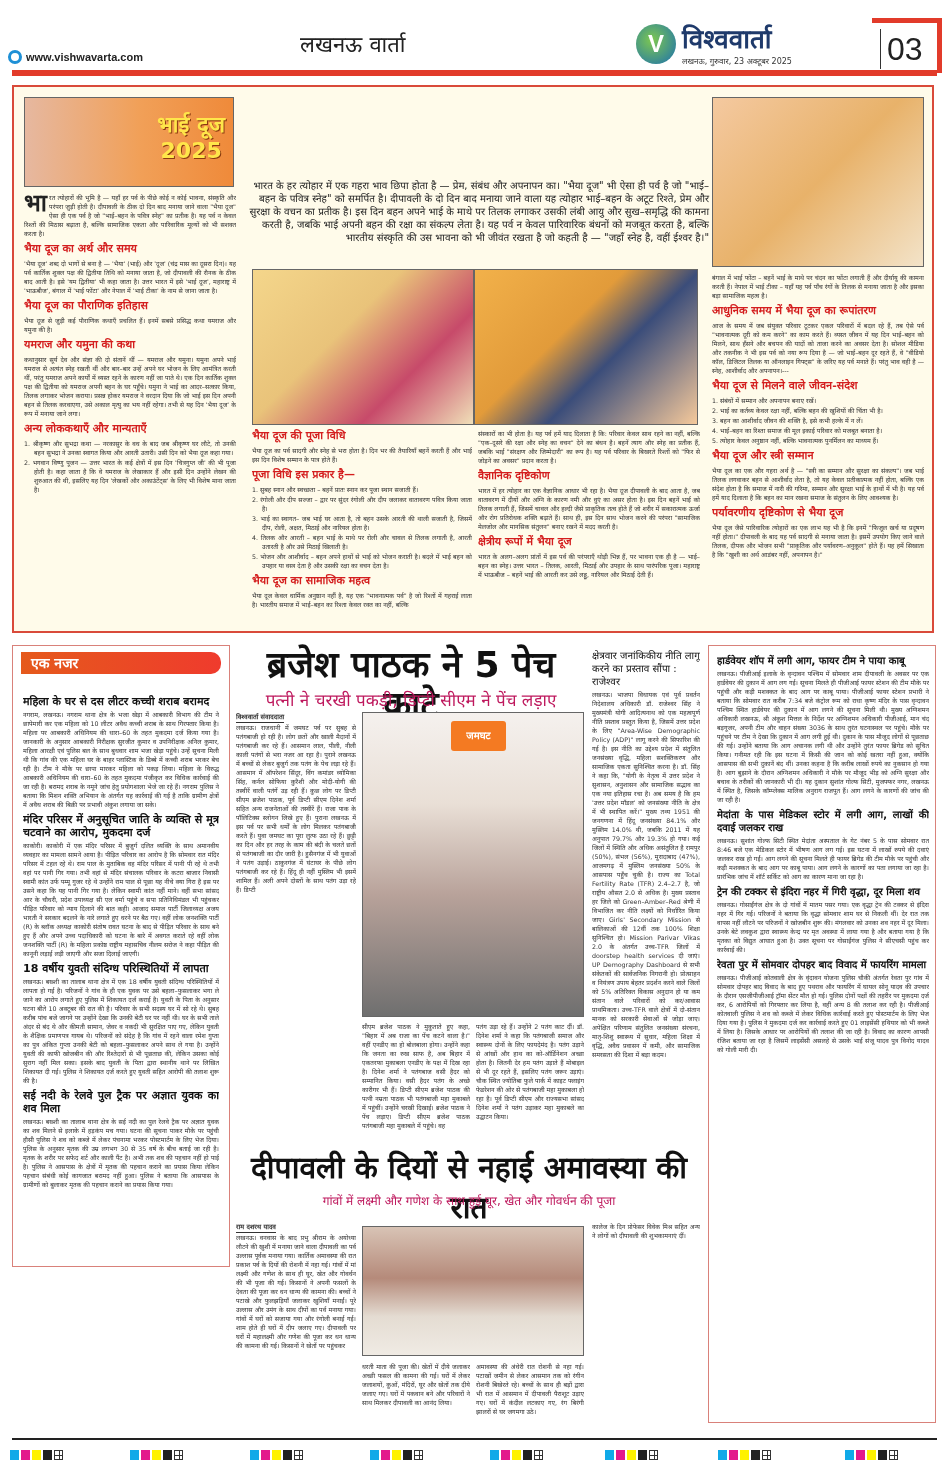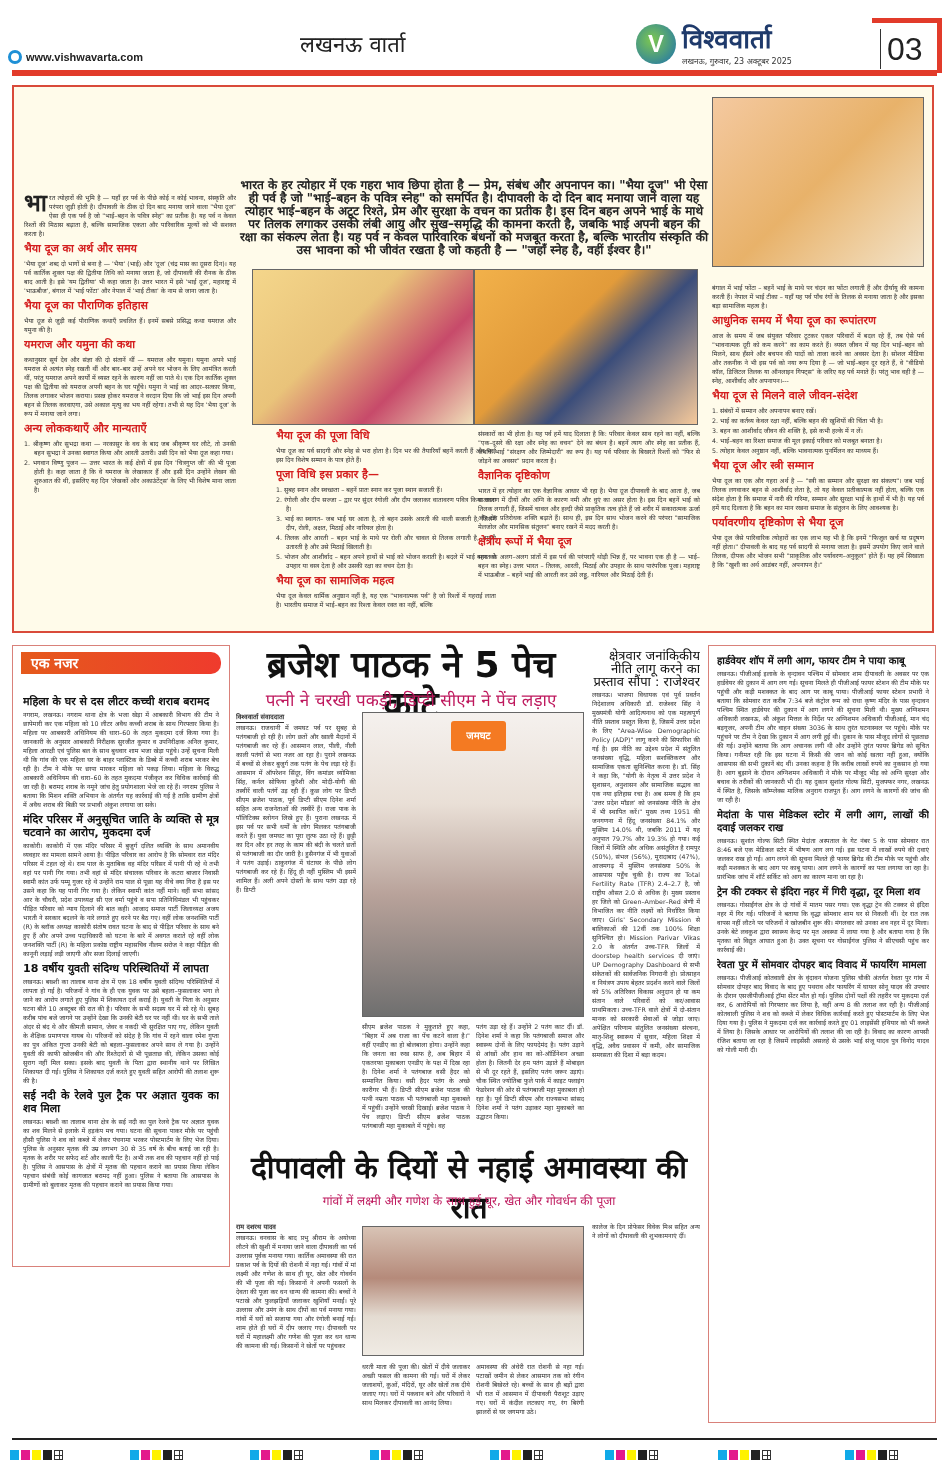--- a/index.html
+++ b/index.html
@@ -18,21 +18,21 @@
   .feature { position: absolute; left: 12px; top: 85px; width: 922px; height: 548px; background: #fffbea; border: 2px solid #d94a3a; }
   .col { position: absolute; font-size: 6.3px; line-height: 9px; color: #333; text-align: justify; overflow: hidden; }
   .hd-red { font-family: "DejaVu Sans", sans-serif; color: #d41e1e; font-weight: bold; font-size: 11px; line-height: 14px; margin: 4px 0 3px; }
   .photo { position: absolute; border: 1px solid #666; overflow: hidden; }
   .bhai-banner { background: linear-gradient(90deg, #e6b8a0 0%, #f1a058 55%, #ef8a3a 100%); }
   .bhai-banner .txt { position: absolute; right: 8px; top: 14px; color: #ffe64a; font: bold 22px "DejaVu Sans", sans-serif; text-shadow: 1px 1px 0 #8a3a10; text-align: center; line-height: 26px; }
   .kids1 { background: linear-gradient(135deg, #f4d68b 0%, #e9c37a 40%, #c74a6a 70%, #f0dfb8 100%); }
   .kids2 { background: linear-gradient(135deg, #f2b14a 0%, #e29b3a 40%, #3b4d7a 60%, #f5c99b 100%); }
   .kids3 { background: linear-gradient(135deg, #f4c9a0 0%, #e8b26a 50%, #f3e3c8 100%); }
   .main-title { position: absolute; left: 240px; top: 8px; width: 450px; text-align: center; font: bold 29px "DejaVu Sans", sans-serif; color: #d42a1e; line-height: 36px; }
-  .intro { position: absolute; left: 225px; top: 92px; width: 470px; text-align: center; font-size: 12px; line-height: 13px; color: #222; font-weight: bold; }
+  .intro { position: absolute; left: 225px; top: 92px; width: 470px; text-align: right; font-size: 10px; line-height: 13px; color: #222; font-weight: normal; }
   ol.steps { list-style: none; }
   ol.steps li { padding-left: 10px; text-indent: -10px; margin-bottom: 1px; }
   .dropcap { float: left; font: bold 24px "DejaVu Serif", serif; line-height: 20px; margin-right: 2px; color: #222; }
 
   .box { position: absolute; border: 1.5px solid #d9817a; background: #fff; }
   .ek-nazar { background: linear-gradient(90deg, #e55a1c, #ef3b2d); color: #fff; font: bold 14px "DejaVu Sans", sans-serif; padding: 2px 10px; border-radius: 0 10px 10px 0; margin: 6px 8px 4px; height: 22px; line-height: 18px; }
   .news-hd { font: bold 10px "DejaVu Sans", sans-serif; color: #111; line-height: 13px; margin: 4px 0 2px; }
   .news-hd.lg { font-size: 11px; }
   .big-head { position: absolute; font: bold 36px "DejaVu Sans", sans-serif; color: #111; text-align: center; line-height: 40px; }
   .sub-head { position: absolute; font: 17px "DejaVu Sans", sans-serif; color: #be185d; text-align: center; }
@@ -60,20 +60,26 @@
   <div class="logo">V</div>
   <div class="brand">विश्ववार्ता</div>
   <div class="dateline">लखनऊ,   गुरुवार, 23 अक्टूबर 2025</div>
   <div class="pageno">
       <span>03</span>
     </div>
   <div class="rule"></div>
 </div>
 
 <div class="feature">
+  <div class="photo bhai-banner" style="left:10px;top:10px;width:210px;height:90px;">
+    <div class="txt">
+      <div>भाई दूज</div>
+      <div>2025</div>
+    </div>
+  </div>
 
   <div class="col" style="left:10px;top:106px;width:212px;height:436px;">
     <span class="dropcap">भा</span>
     <p>रत त्योहारों की भूमि है — यहाँ हर पर्व के पीछे कोई न कोई भावना, संस्कृति और परंपरा जुड़ी होती है। दीपावली के ठीक दो दिन बाद मनाया जाने वाला "भैया दूज" ऐसा ही एक पर्व है जो "भाई–बहन के पवित्र स्नेह" का प्रतीक है। यह पर्व न केवल रिश्तों की मिठास बढ़ाता है, बल्कि सामाजिक एकता और पारिवारिक मूल्यों को भी सशक्त करता है।</p>
     <div class="hd-red">भैया दूज का अर्थ और समय</div>
     <p>'भैया दूज' शब्द दो भागों से बना है — 'भैया' (भाई) और 'दूज' (चंद्र मास का दूसरा दिन)। यह पर्व कार्तिक शुक्ल पक्ष की द्वितीया तिथि को मनाया जाता है, जो दीपावली की रौनक के ठीक बाद आती है। इसे 'यम द्वितीया' भी कहा जाता है। उत्तर भारत में इसे 'भाई दूज', महाराष्ट्र में 'भाऊबीज', बंगाल में 'भाई फोंटा' और नेपाल में 'भाई टीका' के नाम से जाना जाता है।</p>
     <div class="hd-red">भैया दूज का पौराणिक इतिहास</div>
     <p>भैया दूज से जुड़ी कई पौराणिक कथाएँ प्रचलित हैं। इनमें सबसे प्रसिद्ध कथा यमराज और यमुना की है।</p>
     <div class="hd-red">यमराज और यमुना की कथा</div>
     <p>कथानुसार सूर्य देव और संज्ञा की दो संतानें थीं — यमराज और यमुना। यमुना अपने भाई यमराज से अत्यंत स्नेह रखती थीं और बार–बार उन्हें अपने घर भोजन के लिए आमंत्रित करती थीं, परंतु यमराज अपने कार्यों में व्यस्त रहने के कारण नहीं जा पाते थे। एक दिन कार्तिक शुक्ल पक्ष की द्वितीया को यमराज अपनी बहन के घर पहुँचे। यमुना ने भाई का आदर–सत्कार किया, तिलक लगाकर भोजन कराया। प्रसन्न होकर यमराज ने वरदान दिया कि जो भाई इस दिन अपनी बहन से तिलक करवाएगा, उसे अकाल मृत्यु का भय नहीं रहेगा। तभी से यह दिन 'भैया दूज' के रूप में मनाया जाने लगा।</p>
@@ -83,21 +89,21 @@
       <li>2.  भगवान विष्णु पूजन — उत्तर भारत के कई क्षेत्रों में इस दिन 'चित्रगुप्त जी' की भी पूजा होती है। कहा जाता है कि वे यमराज के लेखाकार हैं और इसी दिन उन्होंने लेखन की शुरुआत की थी, इसलिए यह दिन 'लेखकों और अकाउंटेंट्स' के लिए भी विशेष माना जाता है।</li>
     </ol>
   </div>
 
   <div class="intro">भारत के हर त्योहार में एक गहरा भाव छिपा होता है — प्रेम, संबंध और अपनापन का। "भैया दूज" भी ऐसा ही पर्व है जो "भाई–बहन के पवित्र स्नेह" को समर्पित है। दीपावली के दो दिन बाद मनाया जाने वाला यह त्योहार भाई–बहन के अटूट रिश्ते, प्रेम और सुरक्षा के वचन का प्रतीक है। इस दिन बहन अपने भाई के माथे पर तिलक लगाकर उसकी लंबी आयु और सुख–समृद्धि की कामना करती है, जबकि भाई अपनी बहन की रक्षा का संकल्प लेता है। यह पर्व न केवल पारिवारिक बंधनों को मजबूत करता है, बल्कि भारतीय संस्कृति की उस भावना को भी जीवंत रखता है जो कहती है — "जहाँ स्नेह है, वहीं ईश्वर है।"</div>
 
   <div class="photo kids1" style="left:238px;top:182px;width:222px;height:156px;"></div>
   <div class="photo kids2" style="left:460px;top:182px;width:224px;height:156px;"></div>
   <div class="photo kids3" style="left:698px;top:10px;width:212px;height:170px;"></div>
 
-  <div class="col" style="left:238px;top:342px;width:220px;height:200px;margin-left:24px;">
+  <div class="col" style="left:238px;top:342px;width:220px;height:200px;">
     <div class="hd-red" style="margin-top:0">भैया दूज की पूजा विधि</div>
     <p>भैया दूज का पर्व सादगी और स्नेह से भरा होता है। दिन भर की तैयारियाँ बहनें करती हैं और भाई इस दिन विशेष सम्मान के पात्र होते हैं।</p>
     <div class="hd-red">पूजा विधि इस प्रकार है—</div>
     <ol class="steps">
       <li>1.  सुबह स्नान और स्वच्छता – बहनें प्रातः स्नान कर पूजा स्थान सजाती हैं।</li>
       <li>2.  रंगोली और दीप सज्जा – द्वार पर सुंदर रंगोली और दीप जलाकर वातावरण पवित्र किया जाता है।</li>
       <li>3.  भाई का स्वागत– जब भाई घर आता है, तो बहन उसके आरती की थाली सजाती है, जिसमें दीप, रोली, अक्षत, मिठाई और नारियल होता है।</li>
       <li>4.  तिलक और आरती – बहन भाई के माथे पर रोली और चावल से तिलक लगाती है, आरती उतारती है और उसे मिठाई खिलाती है।</li>
       <li>5.  भोजन और आशीर्वाद – बहन अपने हाथों से भाई को भोजन कराती है। बदले में भाई बहन को उपहार या वस्त्र देता है और उसकी रक्षा का वचन देता है।</li>
     </ol>
@@ -106,21 +112,21 @@
   </div>
 
   <div class="col" style="left:464px;top:342px;width:222px;height:200px;">
     <p>संस्कारों का भी होता है। यह पर्व हमें याद दिलाता है कि: परिवार केवल साथ रहने का नहीं, बल्कि "एक–दूसरे की रक्षा और स्नेह का वचन" देने का बंधन है। बहनें त्याग और स्नेह का प्रतीक हैं, जबकि भाई "संरक्षण और जिम्मेदारी" का रूप है। यह पर्व परिवार के बिखरते रिश्तों को "फिर से जोड़ने का अवसर" प्रदान करता है।</p>
     <div class="hd-red">वैज्ञानिक दृष्टिकोण</div>
     <p>भारत में हर त्योहार का एक वैज्ञानिक आधार भी रहा है। भैया दूज दीपावली के बाद आता है, जब वातावरण में दीयों और अग्नि के कारण नमी और धुएं का असर होता है। इस दिन बहनें भाई को तिलक लगाती हैं, जिसमें चावल और हल्दी जैसे प्राकृतिक तत्व होते हैं जो शरीर में सकारात्मक ऊर्जा और रोग प्रतिरोधक शक्ति बढ़ाते हैं। साथ ही, इस दिन साथ भोजन करने की परंपरा "सामाजिक मेलजोल और मानसिक संतुलन" बनाए रखने में मदद करती है।</p>
     <div class="hd-red">क्षेत्रीय रूपों में भैया दूज</div>
     <p>भारत के अलग–अलग प्रांतों में इस पर्व की परंपराएँ थोड़ी भिन्न हैं, पर भावना एक ही है — भाई–बहन का स्नेह। उत्तर भारत – तिलक, आरती, मिठाई और उपहार के साथ पारंपरिक पूजा। महाराष्ट्र में भाऊबीज – बहनें भाई की आरती कर उसे लड्डू, नारियल और मिठाई देती हैं।</p>
   </div>
 
-  <div class="col" style="left:698px;top:196px;width:212px;height:356px;">
+  <div class="col" style="left:698px;top:186px;width:212px;height:356px;">
     <p>बंगाल में भाई फोंटा – बहनें भाई के माथे पर चंदन का फोंटा लगाती हैं और दीर्घायु की कामना करती हैं। नेपाल में भाई टीका – यहाँ यह पर्व पाँच रंगों के तिलक से मनाया जाता है और इसका बड़ा सामाजिक महत्व है।</p>
     <div class="hd-red">आधुनिक समय में भैया दूज का रूपांतरण</div>
     <p>आज के समय में जब संयुक्त परिवार टूटकर एकल परिवारों में बदल रहे हैं, तब ऐसे पर्व "भावनात्मक दूरी को कम करने" का काम करते हैं। व्यस्त जीवन में यह दिन भाई–बहन को मिलने, साथ हँसने और बचपन की यादों को ताजा करने का अवसर देता है। सोशल मीडिया और तकनीक ने भी इस पर्व को नया रूप दिया है — जो भाई–बहन दूर रहते हैं, वे "वीडियो कॉल, डिजिटल तिलक या ऑनलाइन गिफ्ट्स" के जरिए यह पर्व मनाते हैं। परंतु भाव वही है — स्नेह, आशीर्वाद और अपनापन।---</p>
     <div class="hd-red">भैया दूज से मिलने वाले जीवन-संदेश</div>
     <ol class="steps">
       <li>1.  संबंधों में सम्मान और अपनापन बनाए रखें।</li>
       <li>2.  भाई का कर्तव्य केवल रक्षा नहीं, बल्कि बहन की खुशियों की चिंता भी है।</li>
       <li>3.  बहन का आशीर्वाद जीवन की शक्ति है, इसे कभी हल्के में न लें।</li>
       <li>4.  भाई–बहन का रिश्ता समाज की मूल इकाई परिवार को मजबूत बनाता है।</li>
       <li>5.  त्योहार केवल अनुष्ठान नहीं, बल्कि भावनात्मक पुनर्मिलन का माध्यम हैं।</li>
@@ -156,21 +162,21 @@
   <div class="banner">जमघट</div>
 </div>
 <div class="col" style="left:362px;top:1022px;width:108px;height:118px;">
   <p>सीएम ब्रजेश पाठक ने मुकुताते हुए कहा, "बिहार में अब राजा का पेंच कटने वाला है।" वहीं एनडीए का हो बोलबाला होगा। उन्होंने कहा कि जनता का रुख साफ है, अब बिहार में एकतरफा मुकाबला एनडीए के पक्ष में दिख रहा है। दिनेश शर्मा ने पतंगबाज वसी हैदर को सम्मानित किया। वसी हैदर पतंग के अच्छे कारीगर भी हैं। डिप्टी सीएम ब्रजेश पाठक की पत्नी नम्रता पाठक भी पतंगबाजी महा मुकाबले में पहुंचीं। उन्होंने चरखी दिखाई। ब्रजेश पाठक ने पेंच लड़ाए। डिप्टी सीएम ब्रजेश पाठक पतंगबाजी महा मुकाबले में पहुंचे। वह</p>
 </div>
 <div class="col" style="left:476px;top:1022px;width:108px;height:118px;">
   <p>पतंग उड़ा रहे हैं। उन्होंने 2 पतंग काट दीं। डॉ. दिनेश शर्मा ने कहा कि पतंगबाजी समाज और स्वास्थ्य दोनों के लिए फायदेमंद है। पतंग उड़ाने से आंखों और हाथ का को-ऑर्डिनेशन अच्छा होता है। जितनी देर हम पतंग उड़ाते हैं मोबाइल से भी दूर रहते हैं, इसलिए पतंग जरूर उड़ाएं। चौक स्थित ज्योतिबा फुले पार्क में काइट फ्लाइंग फेडरेशन की ओर से पतंगबाजी महा मुकाबला हो रहा है। पूर्व डिप्टी सीएम और राज्यसभा सांसद दिनेश शर्मा ने पतंग उड़ाकर महा मुकाबले का उद्घाटन किया।</p>
 </div>
 
 <div class="col" style="left:592px;top:645px;width:108px;height:490px;">
-  <div class="news-hd" style="text-align:right;font-size:13px;line-height:13px;font-weight:normal;">क्षेत्रवार जनांकिकीय नीति लागू करने का प्रस्ताव सौंपा : राजेश्वर</div>
+  <div class="news-hd" style="text-align:left;font-size:10px;line-height:13px;font-weight:normal;">क्षेत्रवार जनांकिकीय नीति लागू करने का प्रस्ताव सौंपा : राजेश्वर</div>
   <p>लखनऊ। भाजपा विधायक एवं पूर्व प्रवर्तन निदेशालय अधिकारी डॉ. राजेश्वर सिंह ने मुख्यमंत्री योगी आदित्यनाथ को एक महत्वपूर्ण नीति प्रस्ताव प्रस्तुत किया है, जिसमें उत्तर प्रदेश के लिए "Area-Wise Demographic Policy (ADP)" लागू करने की सिफारिश की गई है। इस नीति का उद्देश्य प्रदेश में संतुलित जनसंख्या वृद्धि, महिला सशक्तिकरण और सामाजिक एकता सुनिश्चित करना है। डॉ. सिंह ने कहा कि, "योगी के नेतृत्व में उत्तर प्रदेश ने सुशासन, अनुशासन और सामाजिक सद्भाव का एक नया इतिहास रचा है। अब समय है कि हम 'उत्तर प्रदेश मॉडल' को जनसंख्या नीति के क्षेत्र में भी स्थापित करें।" मुख्य तथ्य 1951 की जनगणना में हिंदू जनसंख्या 84.1% और मुस्लिम 14.0% थी, जबकि 2011 में यह अनुपात 79.7% और 19.3% हो गया। कई जिलों में स्थिति और अधिक असंतुलित है रामपुर (50%), संभल (56%), मुरादाबाद (47%), आजमगढ़ में मुस्लिम जनसंख्या 50% के आसपास पहुँच चुकी है। राज्य का Total Fertility Rate (TFR) 2.4–2.7 है, जो राष्ट्रीय औसत 2.0 से अधिक है। मुख्य प्रस्ताव हर जिले को Green–Amber–Red श्रेणी में विभाजित कर नीति लक्ष्यों को निर्धारित किया जाए। Girls' Secondary Mission से बालिकाओं की 12वीं तक 100% शिक्षा सुनिश्चित हो। Mission Parivar Vikas 2.0 के अंतर्गत उच्च-TFR जिलों में doorstep health services दी जाएं। UP Demography Dashboard से सभी संकेतकों की सार्वजनिक निगरानी हो। प्रोत्साहन व नियंत्रण उपाय बेहतर प्रदर्शन करने वाले जिलों को 5% अतिरिक्त विकास अनुदान हो या कम संतान वाले परिवारों को कर/आवास प्राथमिकता। उच्च-TFR वाले क्षेत्रों में दो-संतान मानक को सरकारी सेवाओं से जोड़ा जाए। अपेक्षित परिणाम संतुलित जनसंख्या संरचना, मातृ-शिशु स्वास्थ्य में सुधार, महिला शिक्षा में वृद्धि, अवैध प्रवासन में कमी, और सामाजिक समरसता की दिशा में बड़ा कदम।</p>
 </div>
 
 <div class="box" style="left:708px;top:645px;width:228px;height:778px;">
   <div class="col" style="left:8px;top:4px;width:212px;height:768px;">
     <div class="news-hd">हार्डवेयर शॉप में लगी आग, फायर टीम ने पाया काबू</div>
     <p>लखनऊ। पीजीआई इलाके के वृन्दावन पश्चिम में सोमवार शाम दीपावली के अवसर पर एक हार्डवेयर की दुकान में आग लग गई। सूचना मिलते ही पीजीआई फायर स्टेशन की टीम मौके पर पहुंची और कड़ी मशक्कत के बाद आग पर काबू पाया। पीजीआई फायर स्टेशन प्रभारी ने बताया कि सोमवार रात करीब 7:34 बजे कंट्रोल रूम को राधा कृष्ण मंदिर के पास वृन्दावन पश्चिम स्थित हार्डवेयर की दुकान में आग लगने की सूचना मिली थी। मुख्य अग्निशमन अधिकारी लखनऊ, श्री अंकुश मित्तल के निर्देश पर अग्निशमन अधिकारी पीजीआई, मान चंद बड़गूजर, अपनी टीम और वाहन संख्या 3036 के साथ तुरंत घटनास्थल पर पहुंचे। मौके पर पहुंचने पर टीम ने देखा कि दुकान में आग लगी हुई थी। दुकान के पास मौजूद लोगों से पूछताछ की गई। उन्होंने बताया कि आग अचानक लगी थी और उन्होंने तुरंत फायर ब्रिगेड को सूचित किया। गनीमत रही कि इस घटना में किसी की जान को कोई खतरा नहीं हुआ, क्योंकि आसपास की सभी दुकानें बंद थीं। उनका कहना है कि करीब लाखों रुपये का नुकसान हो गया है। आग बुझाने के दौरान अग्निशमन अधिकारी ने मौके पर मौजूद भीड़ को अग्नि सुरक्षा और बचाव के तरीकों की जानकारी भी दी। यह दुकान सुशांत गोल्फ सिटी, मुजफ्फर नगर, लखनऊ में स्थित है, जिसके कॉम्प्लेक्स मालिक अनुराग राजपूत हैं। आग लगने के कारणों की जांच की जा रही है।</p>
     <div class="news-hd">मेदांता के पास मेडिकल स्टोर में लगी आग, लाखों की दवाई जलकर राख</div>
     <p>लखनऊ। सुशांत गोल्फ सिटी स्थित मेदांता अस्पताल के गेट नंबर 5 के पास सोमवार रात 8:46 बजे एक मेडिकल स्टोर में भीषण आग लग गई। इस घटना में लाखों रुपये की दवाएं जलकर राख हो गईं। आग लगने की सूचना मिलते ही फायर ब्रिगेड की टीम मौके पर पहुंची और कड़ी मशक्कत के बाद आग पर काबू पाया। आग लगने के कारणों का पता लगाया जा रहा है। प्रारंभिक जांच में शॉर्ट सर्किट को आग का कारण माना जा रहा है।</p>
     <div class="news-hd">ट्रेन की टक्कर से इंदिरा नहर में गिरी वृद्धा, दूर मिला शव</div>

